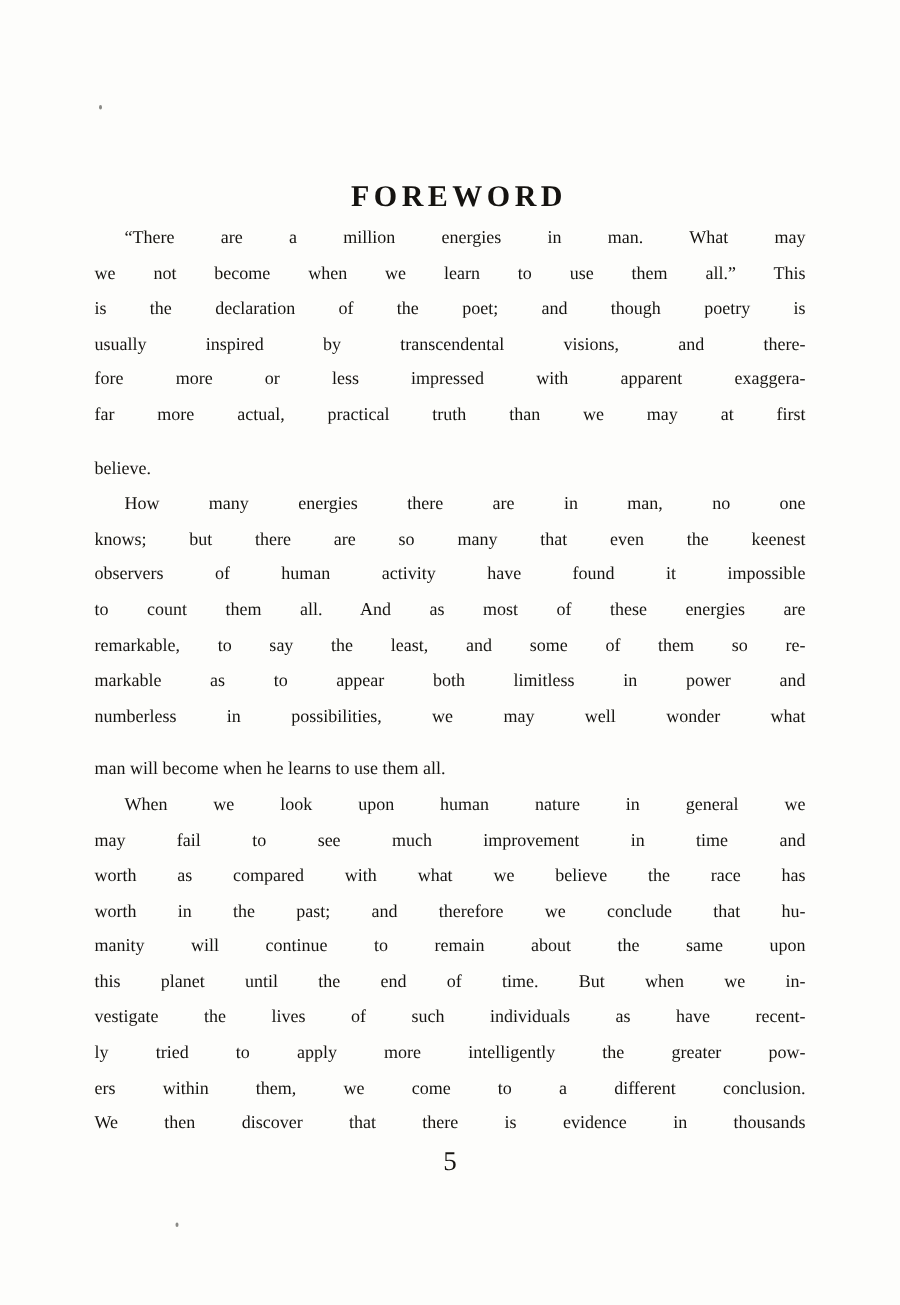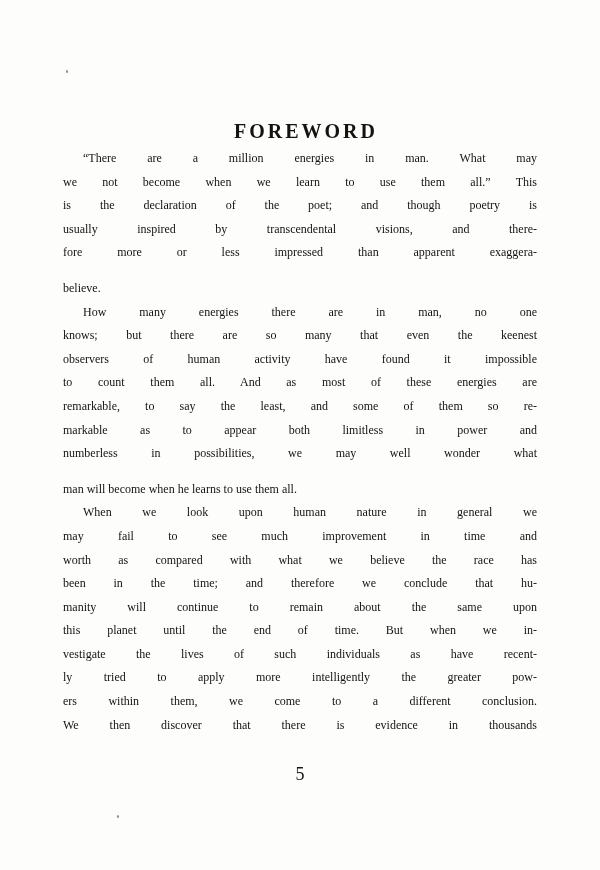--- a/index.html
+++ b/index.html
@@ -70,40 +70,41 @@
 
   <h1 class="title">FOREWORD</h1>
 
   <div class="body-text">
 
     <div class="para">
       <div class="line first">“There are a million energies in man.  What may</div>
       <div class="line">we not become when we learn to use them all.”  This</div>
       <div class="line">is the declaration of the poet; and though poetry is</div>
       <div class="line">usually inspired by transcendental visions, and there-</div>
-      <div class="line">fore more or less impressed than apparent exaggera-</div>
+      <div class="line">fore more or less impressed with apparent exaggera-</div>
+      <div class="line">far more actual, practical truth than we may at first</div>
       <div class="line last">believe.</div>
     </div>
 
     <div class="para">
       <div class="line first">How many energies there are in man, no one</div>
       <div class="line">knows; but there are so many that even the keenest</div>
       <div class="line">observers of human activity have found it impossible</div>
       <div class="line">to count them all.  And as most of these energies are</div>
       <div class="line">remarkable, to say the least, and some of them so re-</div>
       <div class="line">markable as to appear both limitless in power and</div>
       <div class="line">numberless in possibilities, we may well wonder what</div>
       <div class="line last">man will become when he learns to use them all.</div>
     </div>
 
     <div class="para">
       <div class="line first">When we look upon human nature in general we</div>
       <div class="line">may fail to see much improvement in time and</div>
       <div class="line">worth as compared with what we believe the race has</div>
-      <div class="line">been in the time; and therefore we conclude that hu-</div>
+      <div class="line">worth in the past; and therefore we conclude that hu-</div>
       <div class="line">manity will continue to remain about the same upon</div>
       <div class="line">this planet until the end of time.  But when we in-</div>
       <div class="line">vestigate the lives of such individuals as have recent-</div>
       <div class="line">ly tried to apply more intelligently the greater pow-</div>
       <div class="line">ers within them, we come to a different conclusion.</div>
       <div class="line">We then discover that there is evidence in thousands</div>
     </div>
 
   </div>
 

